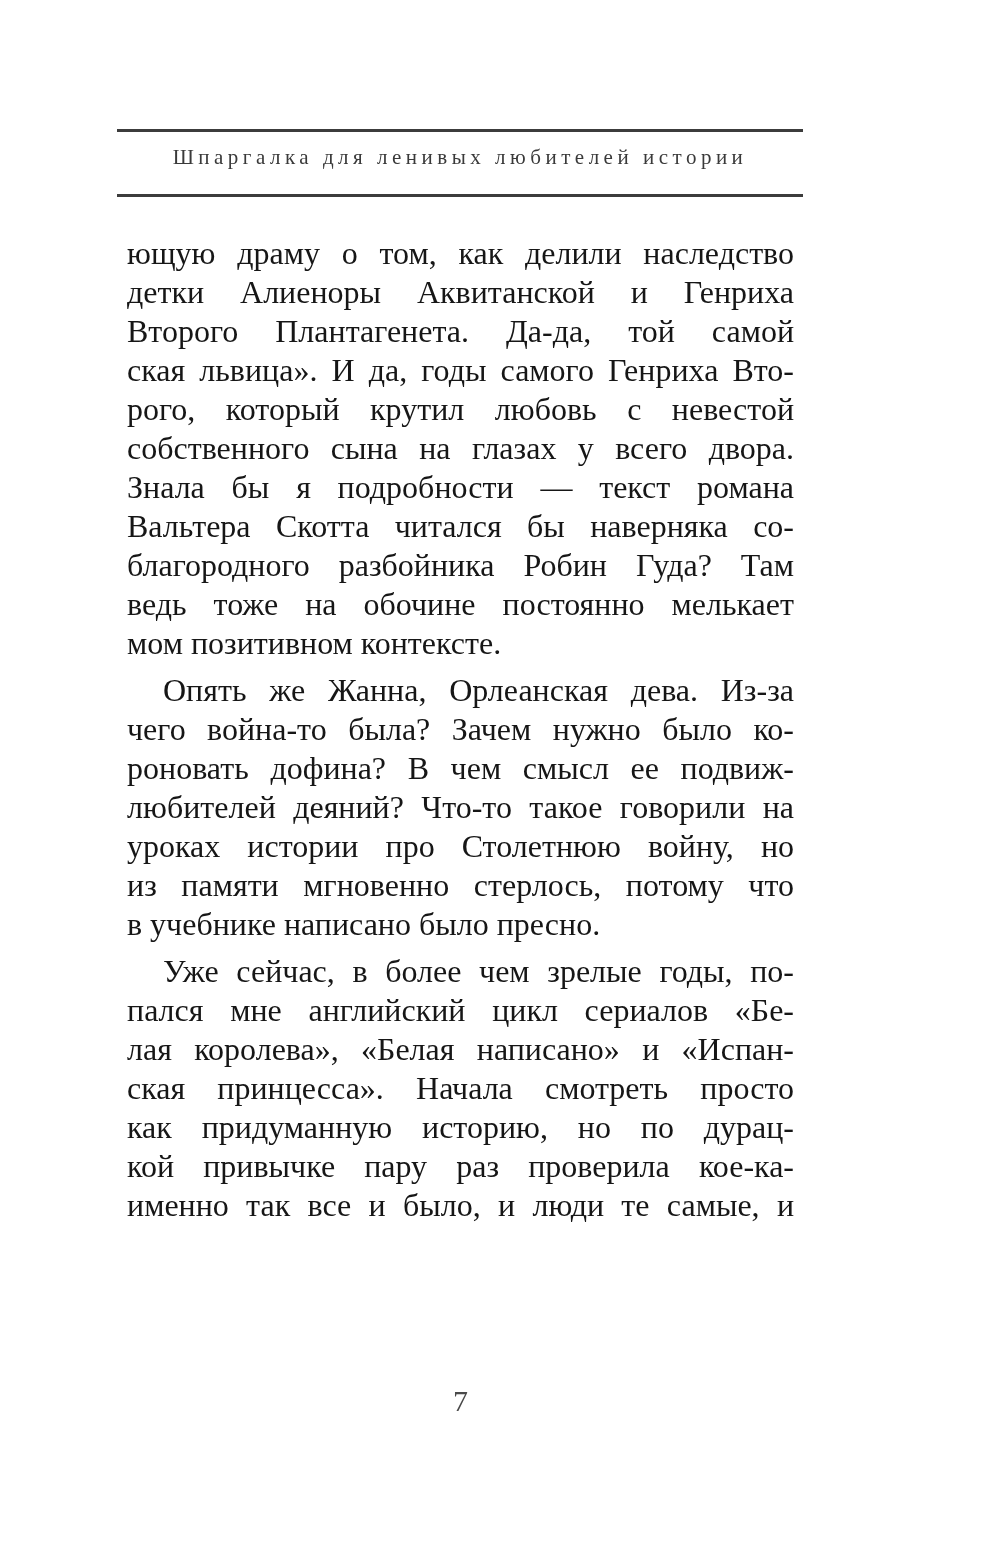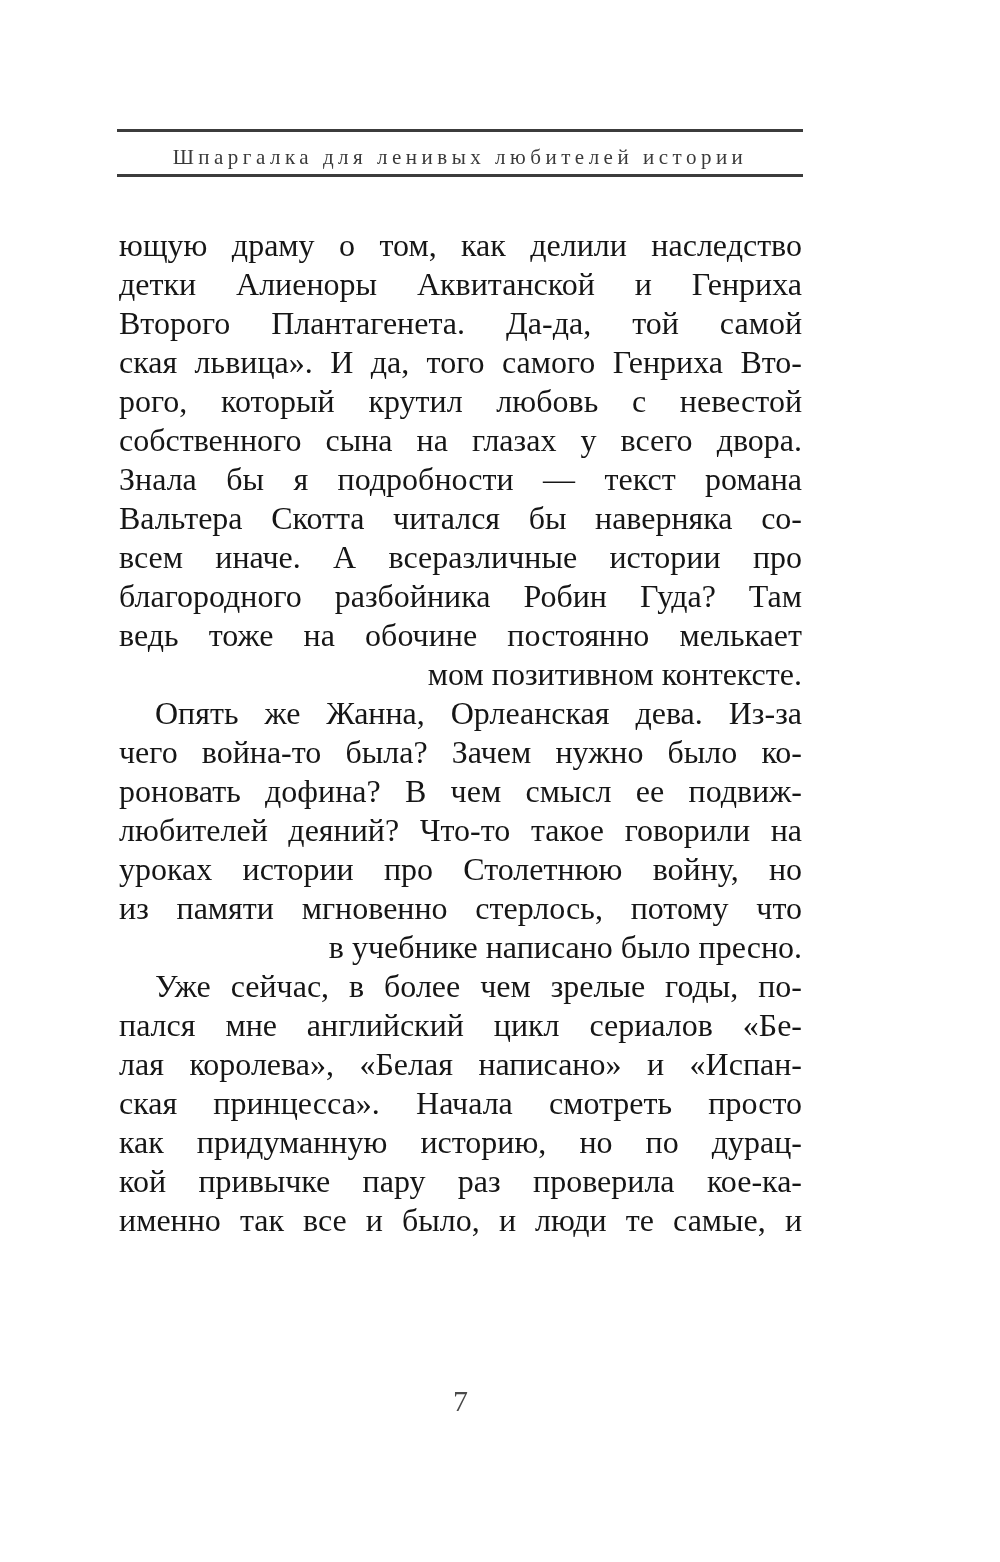--- a/index.html
+++ b/index.html
@@ -20,46 +20,46 @@
     position: absolute;
     left: 117px;
     top: 129px;
     width: 686px;
   }
   .rule {
     height: 3px;
     background: var(--rule, #3c3c3c);
   }
   .running-head-title {
-    height: 42px;
+    height: 62px;
     line-height: 50px;
     text-align: center;
     font-size: 21px;
     letter-spacing: 4.5px;
     color: var(--header_text, #3a3a3a);
     white-space: nowrap;
   }
   
   .body-text {
     position: absolute;
     left: 119px;
     top: 226px;
     width: 683px;
     font-size: 32px;
     color: var(--text, #161616);
   }
   .paragraph {
-    margin: 0;
+    margin: 8px;
     padding: 0;
   }
   .line {
     height: 39px;
     line-height: 39px;
     overflow: hidden;
-    text-align: right;
+    text-align: left;
     white-space: normal;
   }
   .line.just {
     text-align: justify;
     text-align-last: justify;
   }
   .line.indent {
     padding-left: 36px;
   }
   
@@ -83,26 +83,25 @@
     <div class="rule"></div>
     <div class="running-head-title">Шпаргалка для ленивых любителей истории</div>
     <div class="rule"></div>
   </div>
 
   <div class="body-text">
       <div class="paragraph">
         <div class="line just">ющую драму о том, как делили наследство</div>
         <div class="line just">детки Алиеноры Аквитанской и Генриха</div>
         <div class="line just">Второго Плантагенета. Да-да, той самой</div>
-        <div class="line just">ская львица». И да, того самого Генриха Вто-</div>
+        <div class="line just">ская львица». И да, годы самого Генриха Вто-</div>
         <div class="line just">рого, который крутил любовь с невестой</div>
         <div class="line just">собственного сына на глазах у всего двора.</div>
         <div class="line just">Знала бы я подробности — текст романа</div>
         <div class="line just">Вальтера Скотта читался бы наверняка со-</div>
-        <div class="line just">всем иначе. А всеразличные истории про</div>
         <div class="line just">благородного разбойника Робин Гуда? Там</div>
         <div class="line just">ведь тоже на обочине постоянно мелькает</div>
         <div class="line">мом позитивном контексте.</div>
       </div>
       <div class="paragraph">
         <div class="line just indent">Опять же Жанна, Орлеанская дева. Из-за</div>
         <div class="line just">чего война-то была? Зачем нужно было ко-</div>
         <div class="line just">роновать дофина? В чем смысл ее подвиж-</div>
         <div class="line just">любителей деяний? Что-то такое говорили на</div>
         <div class="line just">уроках истории про Столетнюю войну, но</div>

